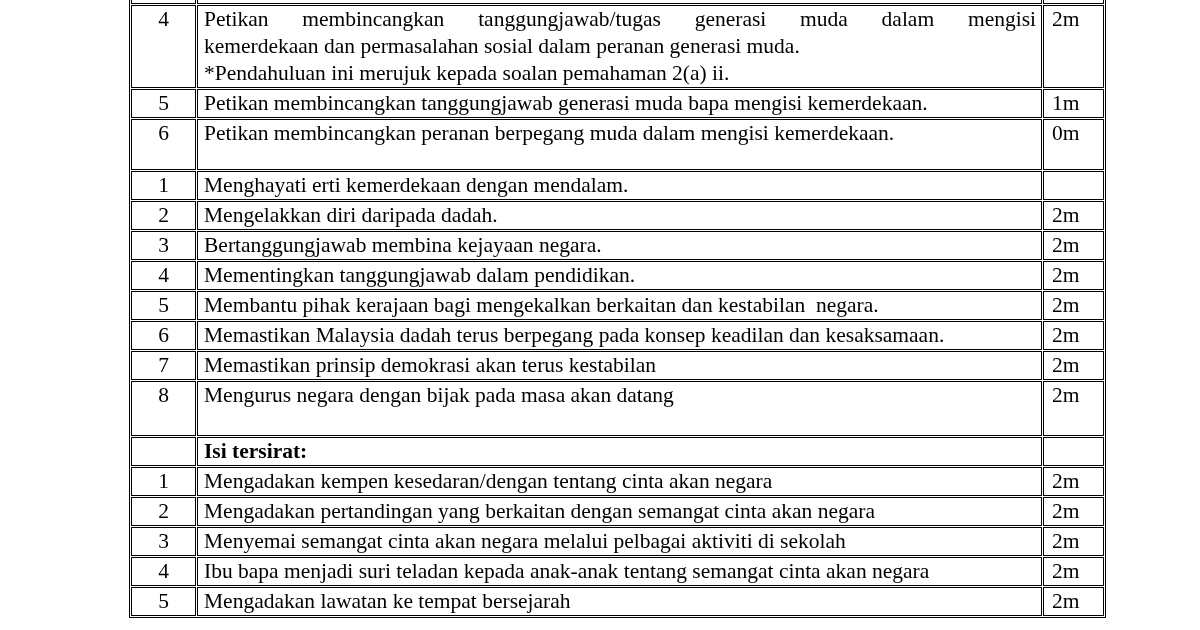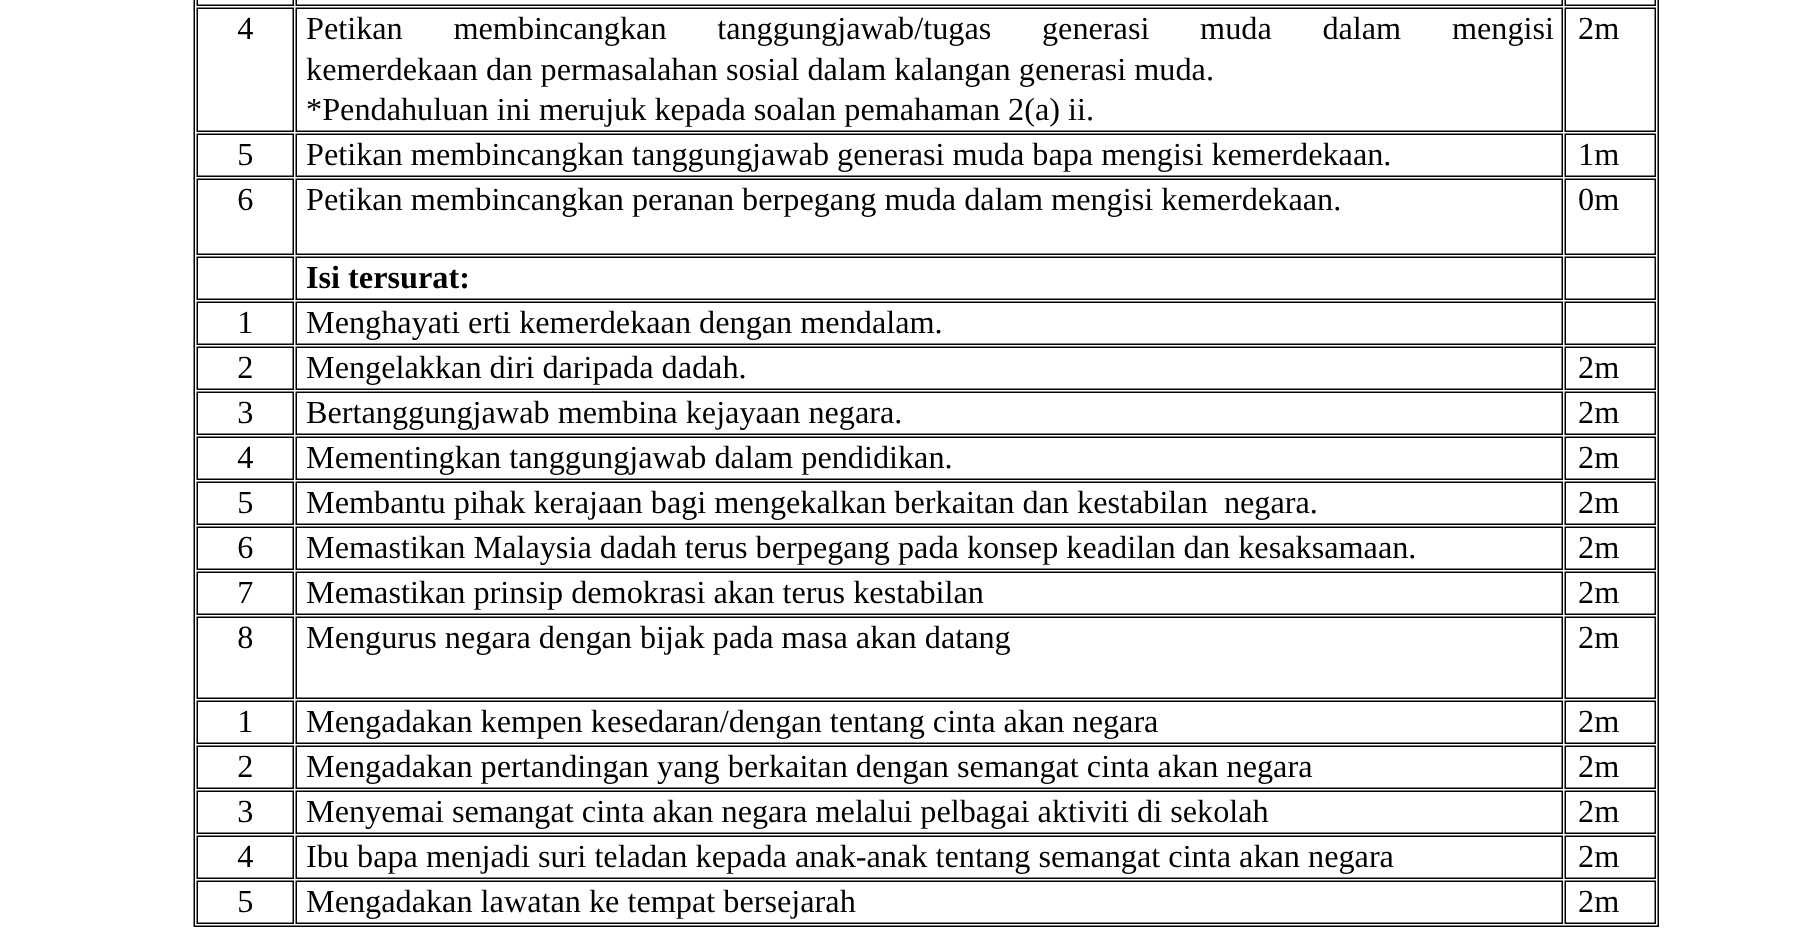--- a/index.html
+++ b/index.html
@@ -62,45 +62,38 @@
     <tbody id="table-body">
         <tr>
           <td class="no" style="height: 9px;"></td>
           <td class="desc"></td>
           <td class="marks"></td>
         </tr>
         <tr>
           <td class="no" style="height: 81px;">4</td>
           <td class="desc">
             <div class="desc-line jline">Petikan membincangkan tanggungjawab/tugas generasi muda dalam mengisi</div>
-            <div class="desc-line">kemerdekaan dan permasalahan sosial dalam kalangan generasi muda.</div>
+            <div class="desc-line">kemerdekaan dan permasalahan sosial dalam peranan generasi muda.</div>
             <div class="desc-line">*Pendahuluan ini merujuk kepada soalan pemahaman 2(a) ii.</div>
           </td>
           <td class="marks">2m</td>
         </tr>
         <tr>
           <td class="no" style="height: 27px;">5</td>
           <td class="desc">
             <div class="desc-line">Petikan membincangkan tanggungjawab generasi muda bapa mengisi kemerdekaan.</div>
           </td>
           <td class="marks">1m</td>
         </tr>
         <tr>
           <td class="no" style="height: 51px;">6</td>
           <td class="desc">
             <div class="desc-line">Petikan membincangkan peranan berpegang muda dalam mengisi kemerdekaan.</div>
           </td>
           <td class="marks">0m</td>
-        </tr>
-        <tr>
-          <td class="no" style="height: 29px;"></td>
-          <td class="desc bold">
-            <div class="desc-line">Isi tersurat:</div>
-          </td>
-          <td class="marks"></td>
         </tr>
         <tr>
           <td class="no" style="height: 27px;">1</td>
           <td class="desc">
             <div class="desc-line">Menghayati erti kemerdekaan dengan mendalam.</div>
           </td>
           <td class="marks"></td>
         </tr>
         <tr>
           <td class="no" style="height: 27px;">2</td>
@@ -145,20 +138,27 @@
           <td class="marks">2m</td>
         </tr>
         <tr>
           <td class="no" style="height: 55px;">8</td>
           <td class="desc">
             <div class="desc-line">Mengurus negara dengan bijak pada masa akan datang</div>
           </td>
           <td class="marks">2m</td>
         </tr>
         <tr>
+          <td class="no" style="height: 29px;"></td>
+          <td class="desc bold">
+            <div class="desc-line">Isi tersirat:</div>
+          </td>
+          <td class="marks"></td>
+        </tr>
+        <tr>
           <td class="no" style="height: 27px;">1</td>
           <td class="desc">
             <div class="desc-line">Mengadakan kempen kesedaran/dengan tentang cinta akan negara</div>
           </td>
           <td class="marks">2m</td>
         </tr>
         <tr>
           <td class="no" style="height: 27px;">2</td>
           <td class="desc">
             <div class="desc-line">Mengadakan pertandingan yang berkaitan dengan semangat cinta akan negara</div>

